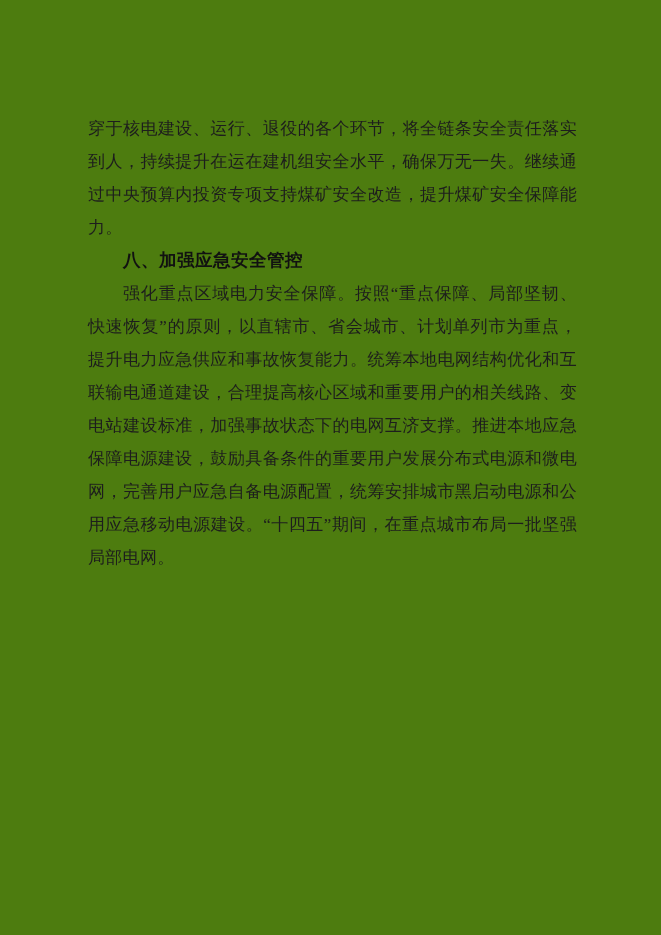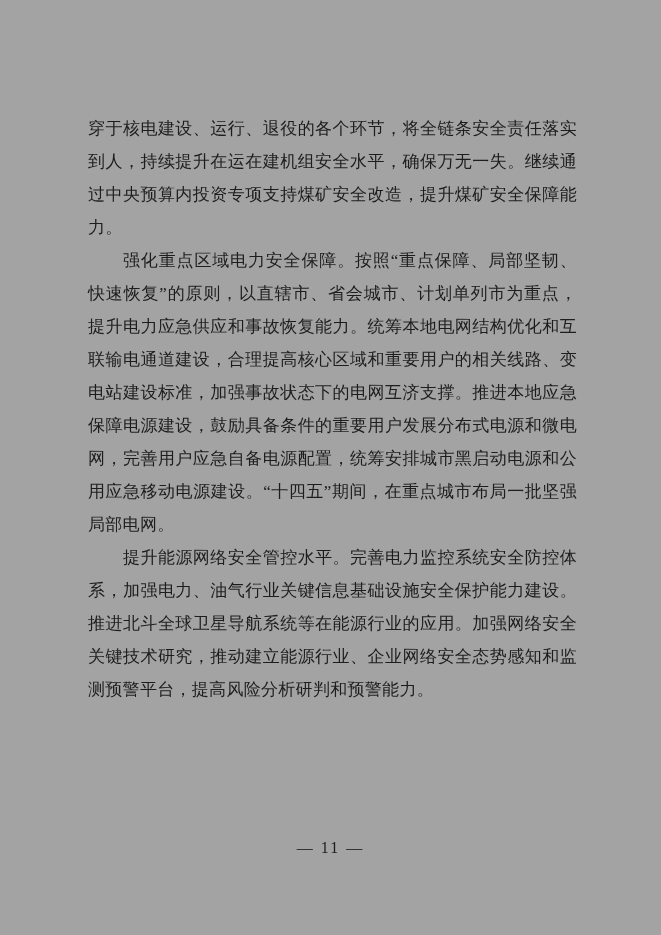--- a/index.html
+++ b/index.html
@@ -4,21 +4,21 @@
 <style>
   html, body {
     margin: 0;
     padding: 0;
     background: #ffffff;
   }
   .page {
     position: relative;
     width: 661px;
     height: 935px;
-    background: #a3a3a3;
+    background: #4d7c0f;
     overflow: hidden;
     font-family: "Liberation Serif", "DejaVu Serif", serif;
     color: #1d1d1d;
   }
   .content {
     position: absolute;
     left: 88px;
     top: 112px;
     width: 489px;
   }
@@ -59,24 +59,21 @@
   }
 </style>
 </head>
 <body>
 
 <div class="page">
   <div class="content">
 
     <p class="para">穿于核电建设、运行、退役的各个环节，将全链条安全责任落实到人，持续提升在运在建机组安全水平，确保万无一失。继续通过中央预算内投资专项支持煤矿安全改造，提升煤矿安全保障能力。</p>
 
+    <h2 class="section-heading">八、加强应急安全管控</h2>
 
     <p class="para indent"><span class="lead">强化重点区域电力安全保障。</span><span>按照“重点保障、局部坚韧、快速恢复”的原则，以直辖市、省会城市、计划单列市为重点，提升电力应急供应和事故恢复能力。统筹本地电网结构优化和互联输电通道建设，合理提高核心区域和重要用户的相关线路、变电站建设标准，加强事故状态下的电网互济支撑。推进本地应急保障电源建设，鼓励具备条件的重要用户发展分布式电源和微电网，完善用户应急自备电源配置，统筹安排城市黑启动电源和公用应急移动电源建设。“十四五”期间，在重点城市布局一批坚强局部电网。</span></p>
 
-    <p class="para indent"><span class="lead">提升能源网络安全管控水平。</span><span>完善电力监控系统安全防控体系，加强电力、油气行业关键信息基础设施安全保护能力建设。推进北斗全球卫星导航系统等在能源行业的应用。加强网络安全关键技术研究，推动建立能源行业、企业网络安全态势感知和监测预警平台，提高风险分析研判和预警能力。</span></p>
 
 
   </div>
 
-  <div class="footer">
-    <span>— 11 —</span>
-  </div>
 </div>
 
 </body></html>

